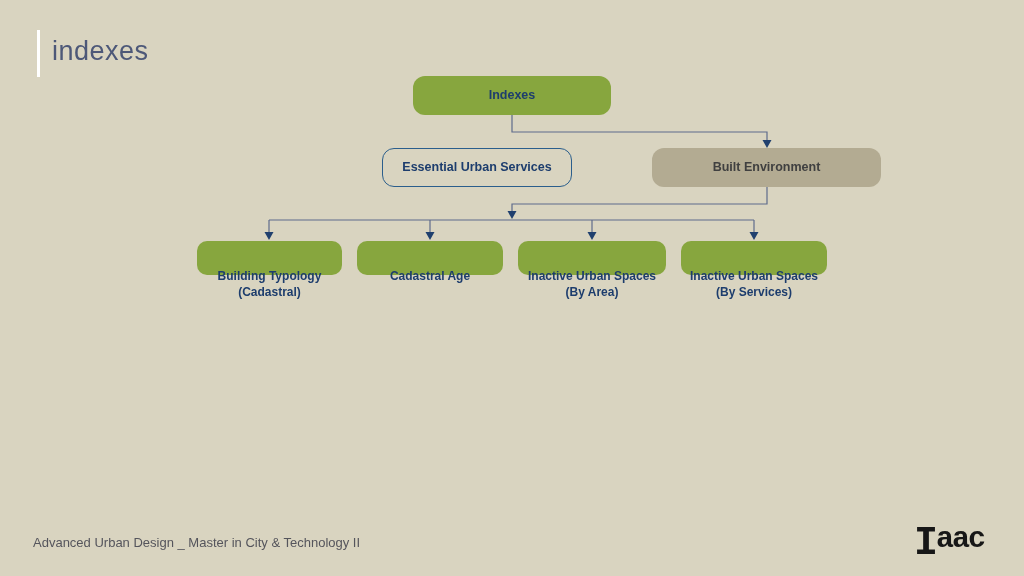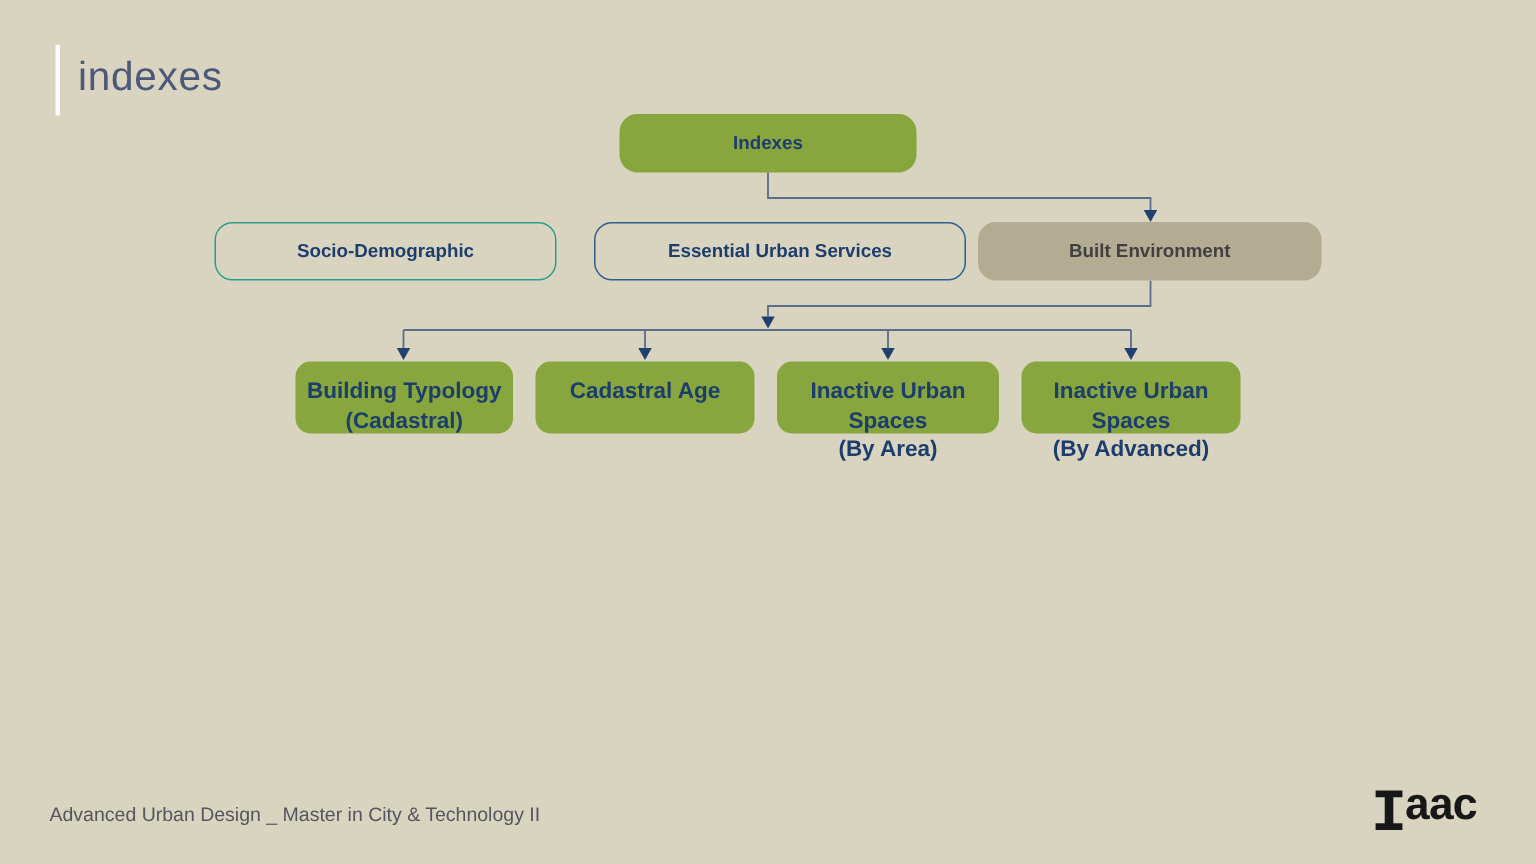--- a/index.html
+++ b/index.html
@@ -49,36 +49,36 @@
     background: #87a63e;
     font-size: 12.5px;
   }
   .l2 { top: 148px; height: 39px; font-size: 12.5px; }
   .node-socio {
     left: 143px; width: 228px;
     border: 1.6px solid #2a9d8f;
     background: transparent;
   }
   .node-essential {
-    left: 396px; width: 248px;
+    left: 382px; width: 190px;
     border: 1.6px solid #2b5e8c;
     background: transparent;
   }
   .node-built {
     left: 652px; width: 229px;
     background: #b3ab92;
     color: #404040;
   }
   .l3 {
-    top: 241px; height: 48px;
+    top: 241px; height: 34px;
     background: #87a63e;
     border-radius: 10px;
-    font-size: 15px;
+    font-size: 12px;
     justify-content: flex-start;
-    padding-top: 10px;
+    padding-top: 28px;
   }
   .node-bt { left: 197px; width: 145px; }
   .node-ba { left: 357px; width: 146px; }
   .node-ia { left: 518px; width: 148px; }
   .node-iq { left: 681px; width: 146px; }
   .footer {
     position: absolute;
     left: 33px; top: 533px;
     font-size: 13px;
     line-height: 1.5;
@@ -129,23 +129,20 @@
       <polygon points="425.5,232 434.5,232 430,240"></polygon>
       <polygon points="587.5,232 596.5,232 592,240"></polygon>
       <polygon points="749.5,232 758.5,232 754,240"></polygon>
     </g>
   </svg>
 
   <div class="node node-root">
     <span>Indexes</span>
   </div>
 
-  <div class="node l2 node-socio">
-    <span>Socio-Demographic</span>
-  </div>
   <div class="node l2 node-essential">
     <span>Essential Urban Services</span>
   </div>
   <div class="node l2 node-built">
     <span>Built Environment</span>
   </div>
 
   <div class="node l3 node-bt">
     <span>Building Typology</span>
     <span>(Cadastral)</span>
@@ -153,21 +150,21 @@
   <div class="node l3 node-ba">
     <span>Cadastral Age</span>
     <span></span>
   </div>
   <div class="node l3 node-ia">
     <span>Inactive Urban Spaces</span>
     <span>(By Area)</span>
   </div>
   <div class="node l3 node-iq">
     <span>Inactive Urban Spaces</span>
-    <span>(By Advanced)</span>
+    <span>(By Services)</span>
   </div>
 
   <div class="footer">
     <div>Advanced Urban Design _ Master in City &amp; Technology II</div>
   </div>
 
   <div class="logo">
     <span class="logo-i">I</span><span class="logo-aac">aac</span>
   </div>
 

